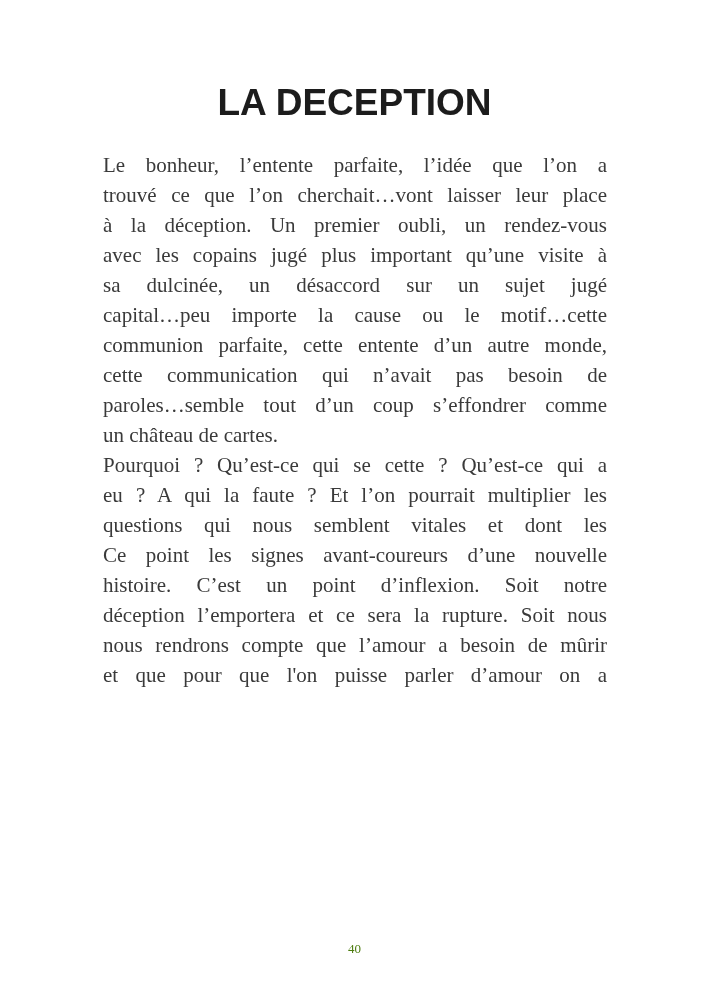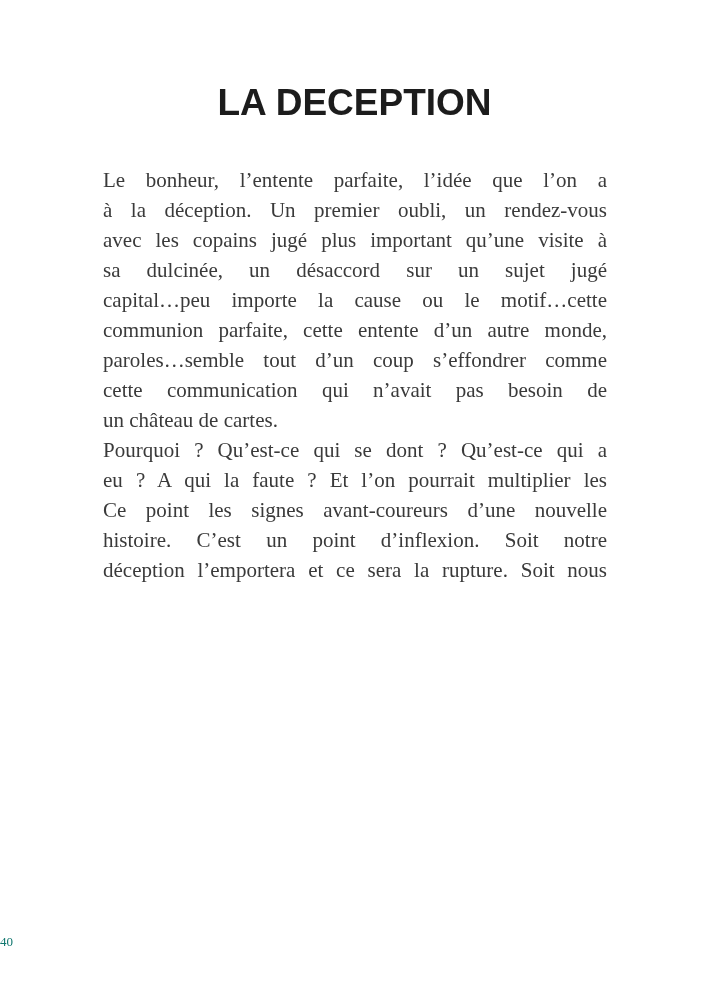--- a/index.html
+++ b/index.html
@@ -20,64 +20,68 @@
     padding-top: 84px;
     text-align: center;
     font-family: "Liberation Sans", sans-serif;
     font-weight: 700;
     font-size: 37px;
     line-height: 1;
     letter-spacing: 0px;
     color: #1c1c1c;
   }
   .body-text {
-    margin-top: 44px;
+    margin-top: 29px;
     margin-left: 103px;
     width: 504px;
     font-family: "Liberation Serif", serif;
     font-size: 21px;
     line-height: 30px;
     color: #3a3a3a;
   }
   .text-line {
     text-align: justify;
     text-align-last: justify;
     height: 30px;
     overflow: hidden;
   }
   .text-line.last {
     text-align: right;
     text-align-last: left;
   }
   .page-number {
     position: absolute;
-    bottom: 42px;
+    bottom: 35px;
     left: 0;
     width: 100%;
-    text-align: left;
+    text-align: center;
     font-family: "Liberation Serif", serif;
     font-size: 13px;
-    color: #0f766e;
+    color: #4d7c0f;
   }
 </style>
 </head>
 <body>
 
 <div class="page">
   <h1 class="title">LA DECEPTION</h1>
   <div class="body-text">
       <div class="text-line">Le bonheur, l’entente parfaite, l’idée que l’on a</div>
+      <div class="text-line">trouvé ce que l’on cherchait…vont laisser leur place</div>
       <div class="text-line">à la déception. Un premier oubli, un rendez-vous</div>
       <div class="text-line">avec les copains jugé plus important qu’une visite à</div>
       <div class="text-line">sa dulcinée, un désaccord sur un sujet jugé</div>
       <div class="text-line">capital…peu importe la cause ou le motif…cette</div>
       <div class="text-line">communion parfaite, cette entente d’un autre monde,</div>
+      <div class="text-line">cette communication qui n’avait pas besoin de</div>
       <div class="text-line">paroles…semble tout d’un coup s’effondrer comme</div>
-      <div class="text-line">cette communication qui n’avait pas besoin de</div>
       <div class="text-line last">un château de cartes.</div>
-      <div class="text-line">Pourquoi ? Qu’est-ce qui se dont ? Qu’est-ce qui a</div>
+      <div class="text-line">Pourquoi ? Qu’est-ce qui se cette ? Qu’est-ce qui a</div>
       <div class="text-line">eu ? A qui la faute ? Et l’on pourrait multiplier les</div>
+      <div class="text-line">questions qui nous semblent vitales et dont les</div>
       <div class="text-line">Ce point les signes avant-coureurs d’une nouvelle</div>
       <div class="text-line">histoire. C’est un point d’inflexion. Soit notre</div>
       <div class="text-line">déception l’emportera et ce sera la rupture. Soit nous</div>
+      <div class="text-line">nous rendrons compte que l’amour a besoin de mûrir</div>
+      <div class="text-line">et que pour que l'on puisse parler d’amour on a</div>
     </div>
   <div class="page-number">40</div>
 </div>
 
 </body></html>

